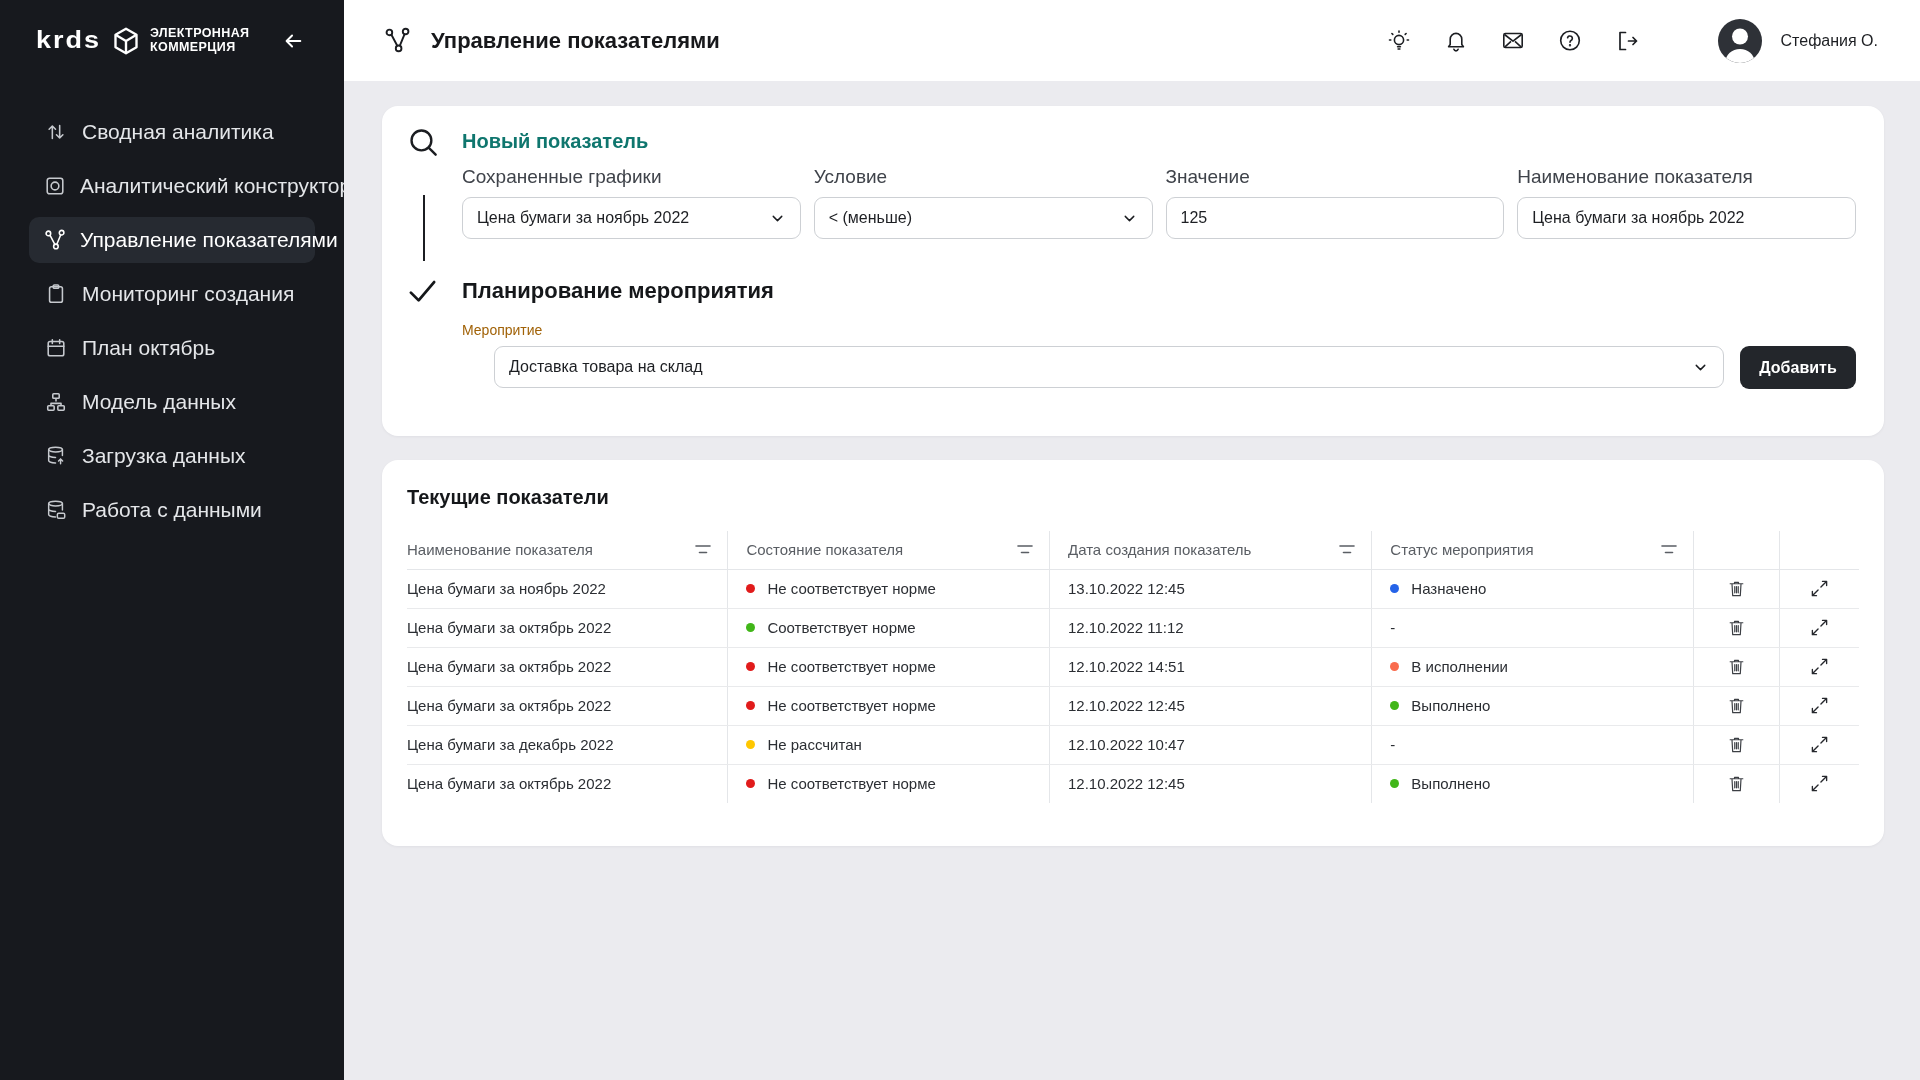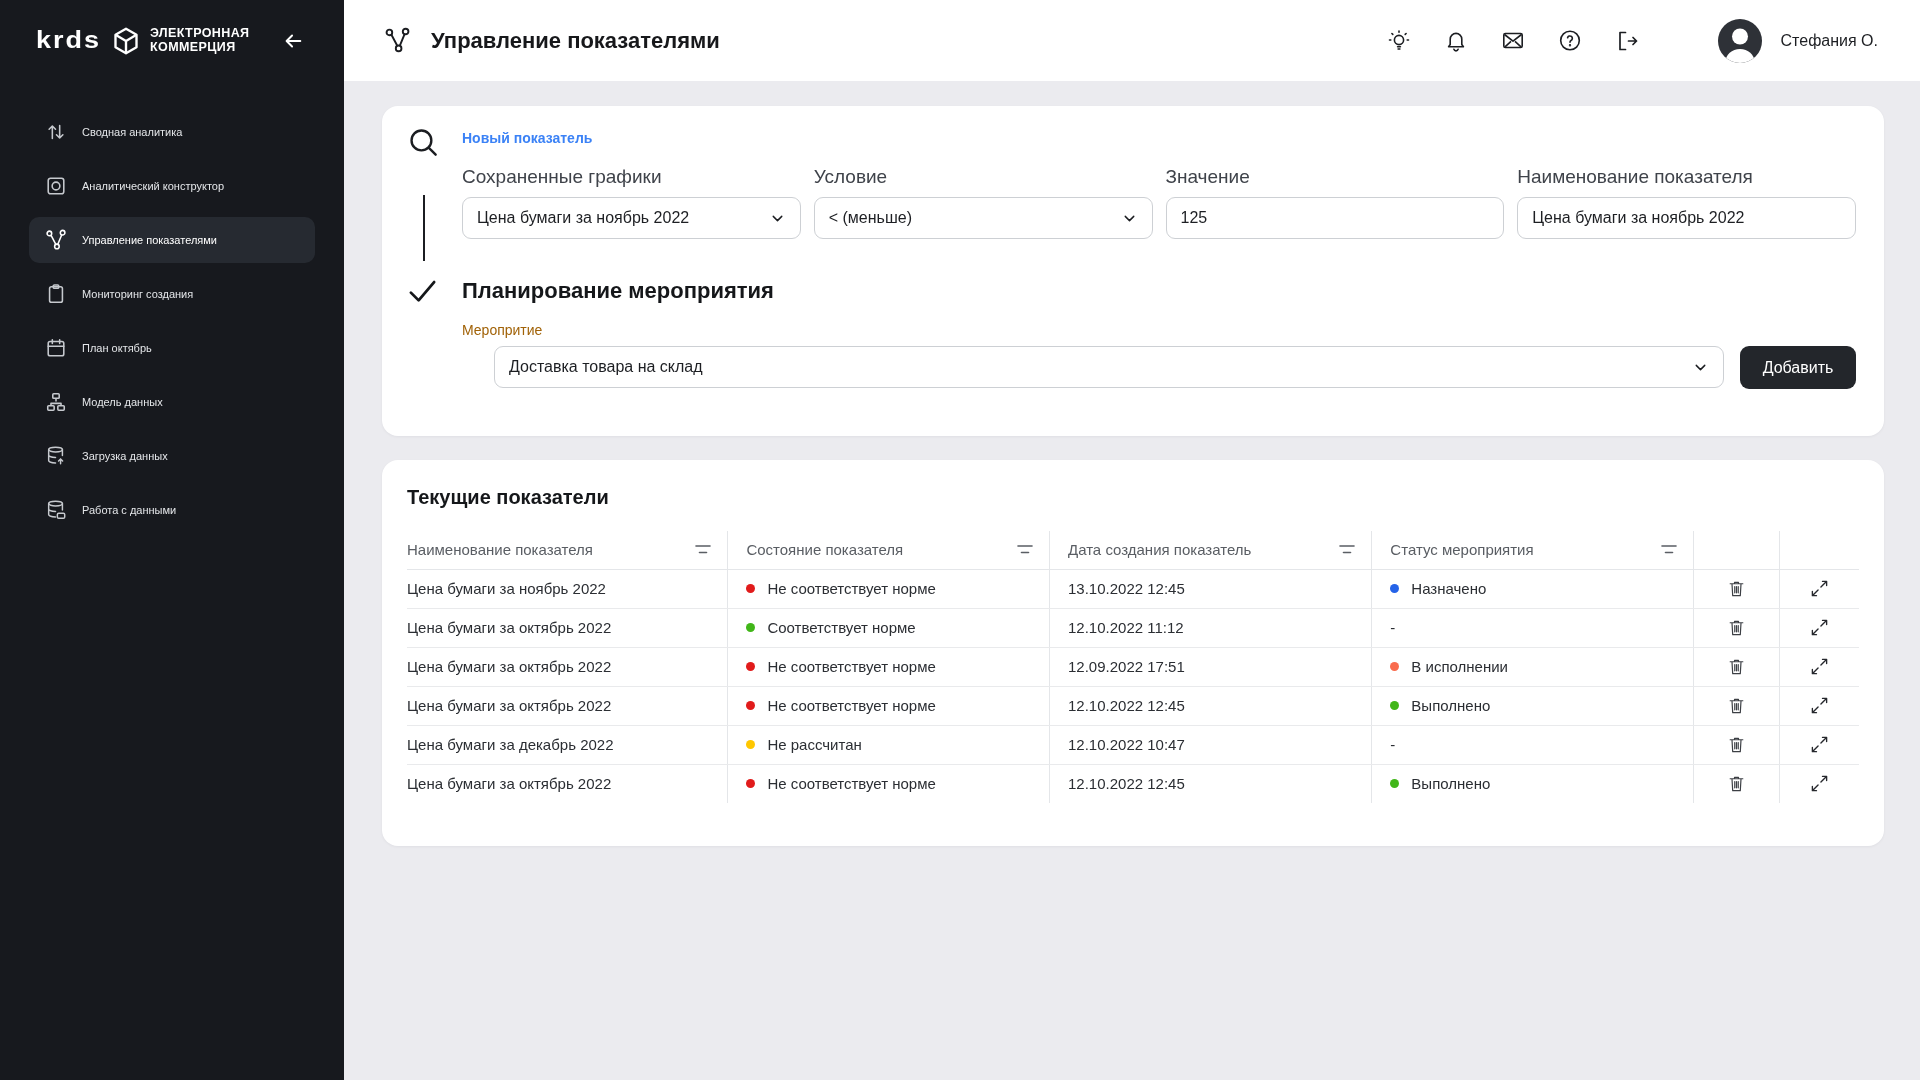--- a/index.html
+++ b/index.html
@@ -11,52 +11,52 @@
   .sidebar { width:344px; min-width:344px; background:#17191e; display:flex; flex-direction:column; }
   .logo-row { height:81px; display:flex; align-items:center; padding:0 40px 0 36px; }
   .brand-name { color:#fff; font-size:27px; font-weight:700; letter-spacing:2px; transform:scaleY(.92); }
   .brand-cube { margin:0 9px 0 10px; display:flex; }
   .brand-text { color:#fff; font-size:12.5px; font-weight:800; line-height:1.1; letter-spacing:.4px; }
   .collapse-btn { margin-left:auto; display:flex; cursor:pointer; }
   nav { padding:28px 29px 0 29px; }
   .nav-item { display:flex; align-items:center; height:46px; margin-bottom:8px; padding:0 15px; border-radius:10px; cursor:pointer; }
   .nav-item.active { background:#262a31; }
   .nav-icon { width:24px; height:24px; display:flex; align-items:center; justify-content:center; margin-right:14px; }
-  .nav-label { color:#e4e6e9; font-size:11px; font-weight:500; white-space:nowrap; }
+  .nav-label { color:#e4e6e9; font-size:21px; font-weight:500; white-space:nowrap; }
   .nav-item.active .nav-label { color:#ffffff; }
 
   
   .main { flex:1; display:flex; flex-direction:column; }
   .topbar { height:81px; background:#fff; display:flex; align-items:center; padding:0 42px 0 40px; }
   .page-title-wrap { display:flex; align-items:center; gap:20px; }
   .page-title { font-size:22px; font-weight:700; color:#17181b; }
   .topbar-right { margin-left:auto; display:flex; align-items:center; gap:33px; }
   .tb-icon { width:24px; height:24px; display:flex; align-items:center; justify-content:center; cursor:pointer; }
   .user-wrap { display:flex; align-items:center; margin-left:45px; gap:18px; cursor:pointer; }
   .user-name { font-size:16px; color:#1d1f23; }
 
   .content { flex:1; padding:25px 36px 0 38px; background:#ebebef; overflow:hidden; }
   .card { background:#fff; border-radius:16px; box-shadow:0 1px 3px rgba(20,24,34,.05); }
 
   
   .card-form { position:relative; height:330px; }
   .step-icon-1 { position:absolute; left:25px; top:20px; }
-  .form-title-1 { position:absolute; left:80px; top:24px; font-size:14px; font-weight:700; color:#3b82f6; }
+  .form-title-1 { position:absolute; left:80px; top:24px; font-size:20px; font-weight:700; color:#0f766e; }
   .stepper-line { position:absolute; left:41px; top:89px; width:2px; height:66px; background:#1b1d21; }
   .fields { position:absolute; left:80px; right:28px; top:60px; display:grid; grid-template-columns:repeat(4,1fr); gap:13px; }
   .field-label { font-size:19px; color:#3f434a; margin-bottom:9px; display:block; }
   .box { height:42px; border:1px solid #cdd0d4; border-radius:9px; background:#fff; display:flex; align-items:center; padding:0 14px; font-size:16px; color:#1d1f23; width:100%; }
   .box.select { justify-content:space-between; cursor:pointer; }
   input.box { outline:none; font-family:"Liberation Sans",sans-serif; }
   .step-icon-2 { position:absolute; left:25px; top:170px; }
   .form-title-2 { position:absolute; left:80px; top:172px; font-size:22px; font-weight:700; color:#15171a; }
   .planning-label { position:absolute; left:80px; top:216px; font-size:14px; color:#a16207; }
   .planning-row { position:absolute; left:80px; right:28px; top:240px; display:flex; gap:16px;padding-left:32px; }
   .planning-row .box { flex:1; }
-  .add-btn { width:116px; min-width:116px; height:43px; background:#23262b; color:#fff; border:none; border-radius:9px; font-size:16px; font-weight:400; cursor:pointer; font-family:"Liberation Sans",sans-serif; }
+  .add-btn { width:116px; min-width:116px; height:43px; background:#23262b; color:#fff; border:none; border-radius:9px; font-size:16px; font-weight:700; cursor:pointer; font-family:"Liberation Sans",sans-serif; }
 
   
   .card-table { margin-top:24px; padding:26px 25px 20px 25px; min-height:386px; }
   .table-title { font-size:20px; font-weight:700; color:#15171a; }
   table { width:100%; border-collapse:collapse; table-layout:fixed; margin-top:22px; }
   col.c1{width:22.1%} col.c2{width:22.15%} col.c3{width:22.2%} col.c4{width:22.15%} col.c5{width:5.9%} col.c6{width:5.5%}
   th { height:38px; font-size:15px; font-weight:400; color:#595d63; text-align:left; border-bottom:1px solid #e4e6e9; padding:0 16px 0 18px; }
   th:first-child { padding-left:0; }
   th:not(:first-child), td:not(:first-child) { border-left:1px solid #e4e6e9; }
   td { height:39px; font-size:15px; color:#2b2e33; padding:0 12px 0 18px; border-bottom:1px solid #e9eaec; white-space:nowrap; overflow:hidden; }
@@ -418,21 +418,21 @@
           </tr>
 
           <tr>
             <td><span class="r-name">Цена бумаги за октябрь 2022</span></td>
             <td>
                   <span class="cell-flex">
                     <span class="dot" style="background: rgb(225, 27, 27);"></span>
                     <span class="r-state">Не соответствует норме</span>
                   </span>
                 </td>
-            <td><span class="r-date">12.09.2022 17:51</span></td>
+            <td><span class="r-date">12.10.2022 14:51</span></td>
             <td>
                   <span class="cell-flex">
                     <span class="dot" style="background: rgb(249, 107, 77);"></span>
                     <span class="r-status">В исполнении</span>
                   </span>
                 </td>
             <td class="action"><span class="icon-btn">
                     <svg width="19" height="19" viewBox="0 0 24 24" fill="none" stroke="#3c3f44" stroke-width="1.5" stroke-linecap="round" stroke-linejoin="round">
                       <path d="M4 6h16M9.5 6V4.2h5V6M6.3 6l.9 15h9.6l.9-15"></path>
                       <path d="M9.8 9.5v8M12 9.5v8M14.2 9.5v8"></path>

